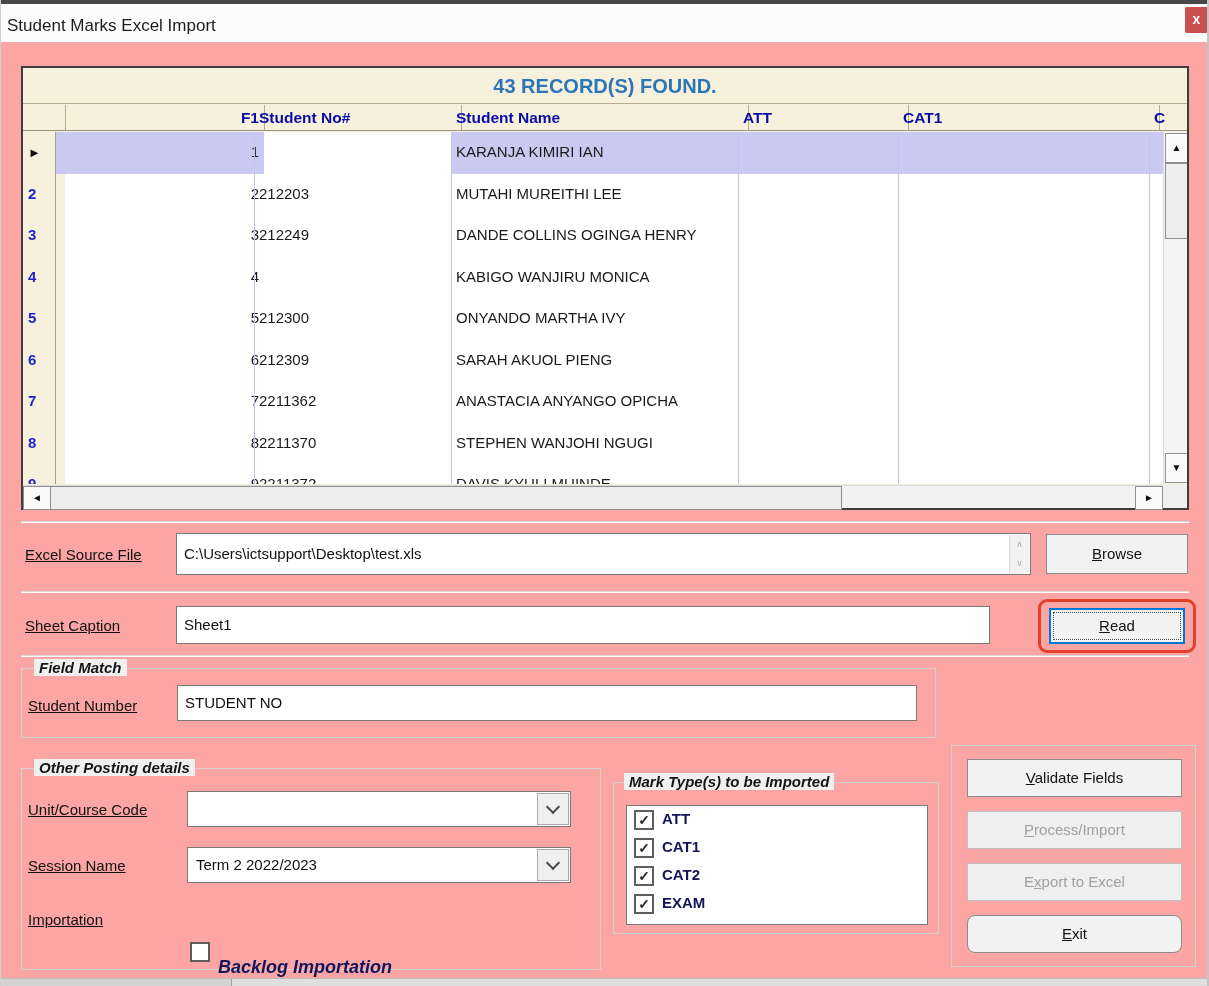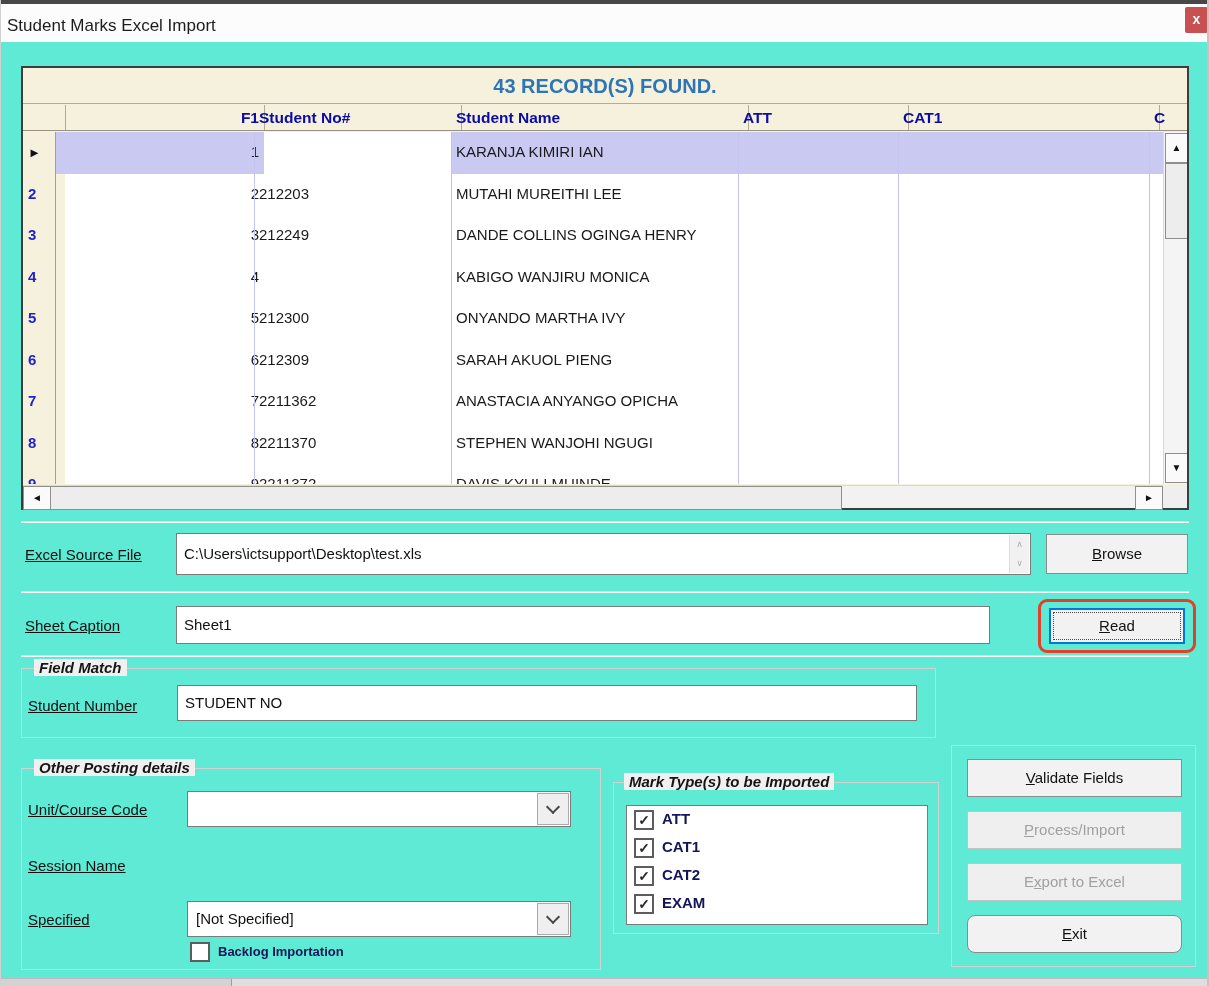--- a/index.html
+++ b/index.html
@@ -1,17 +1,17 @@
 <!DOCTYPE html>
 <html><head>
 <meta charset="utf-8">
 <style>
   html,body{margin:0;padding:0;}
   body{font-family:"Liberation Sans",sans-serif;background:#e8e8e8;}
-  #app{position:relative;width:1209px;height:986px;background:#5eead4;overflow:hidden;
+  #app{position:relative;width:1209px;height:986px;background:#fca5a5;overflow:hidden;
        border-left:1px solid #d0d0d0;box-sizing:border-box;}
   .abs{position:absolute;box-sizing:border-box;}
 
   
   #topedge{left:0;top:0;width:1209px;height:4px;background:#474747;}
   #rightedge{left:1206px;top:0;width:3px;height:986px;background:#c4c4c4;}
   #titlebar{left:0;top:4px;width:1206px;height:38px;background:#FCFCFC;}
   #titletext{left:6px;top:12px;font-size:17px;color:#1c1c1c;}
   #closebtn{left:1184px;top:7px;width:23px;height:26px;background:#C75050;color:#fff;
             font-size:14px;font-weight:bold;text-align:center;line-height:25px;border-radius:2px;}
@@ -267,31 +267,31 @@
 
     <div class="abs lbl" style="left:6px;top:32px;">Unit/Course Code</div>
     <div class="abs combo" style="left:165px;top:22px;width:384px;height:36px;">
       <span class="val"></span>
       <div class="drop">
           <span class="chev"></span>
         </div>
     </div>
 
     <div class="abs lbl" style="left:6px;top:88px;">Session Name</div>
-
-    <div class="abs lbl" style="left:6px;top:142px;">Specified</div>
-    <div class="abs combo" style="left:165px;top:132px;width:384px;height:36px;">
-      <span class="val">[Not Specified]</span>
+    <div class="abs combo" style="left:165px;top:78px;width:384px;height:36px;">
+      <span class="val">Term 2 2022/2023</span>
       <div class="drop">
           <span class="chev"></span>
         </div>
     </div>
 
+    <div class="abs lbl" style="left:6px;top:142px;">Importation</div>
+
     <div class="abs ckbox" style="left:168px;top:173px;width:20px;height:20px;"></div>
-    <div class="abs" style="left:196px;top:175px;font-size:13px;font-weight:bold;color:#14145A;">Backlog Importation</div>
+    <div class="abs" style="left:196px;top:188px;font-size:18px;font-weight:bold;color:#14145A;font-style:italic;">Backlog Importation</div>
   </div>
 
   <div class="abs group" style="left:612px;top:782px;width:326px;height:152px;">
     <div class="grouplabel" style="left:10px;">Mark Type(s) to be Imported</div>
     <div class="abs" id="marklist" style="left:12px;top:22px;width:302px;height:120px;">
       <div class="mlitem">
         <div class="ckbox">
             <span class="ck">✓</span>
           </div>
         <span class="mlabel">ATT</span>

